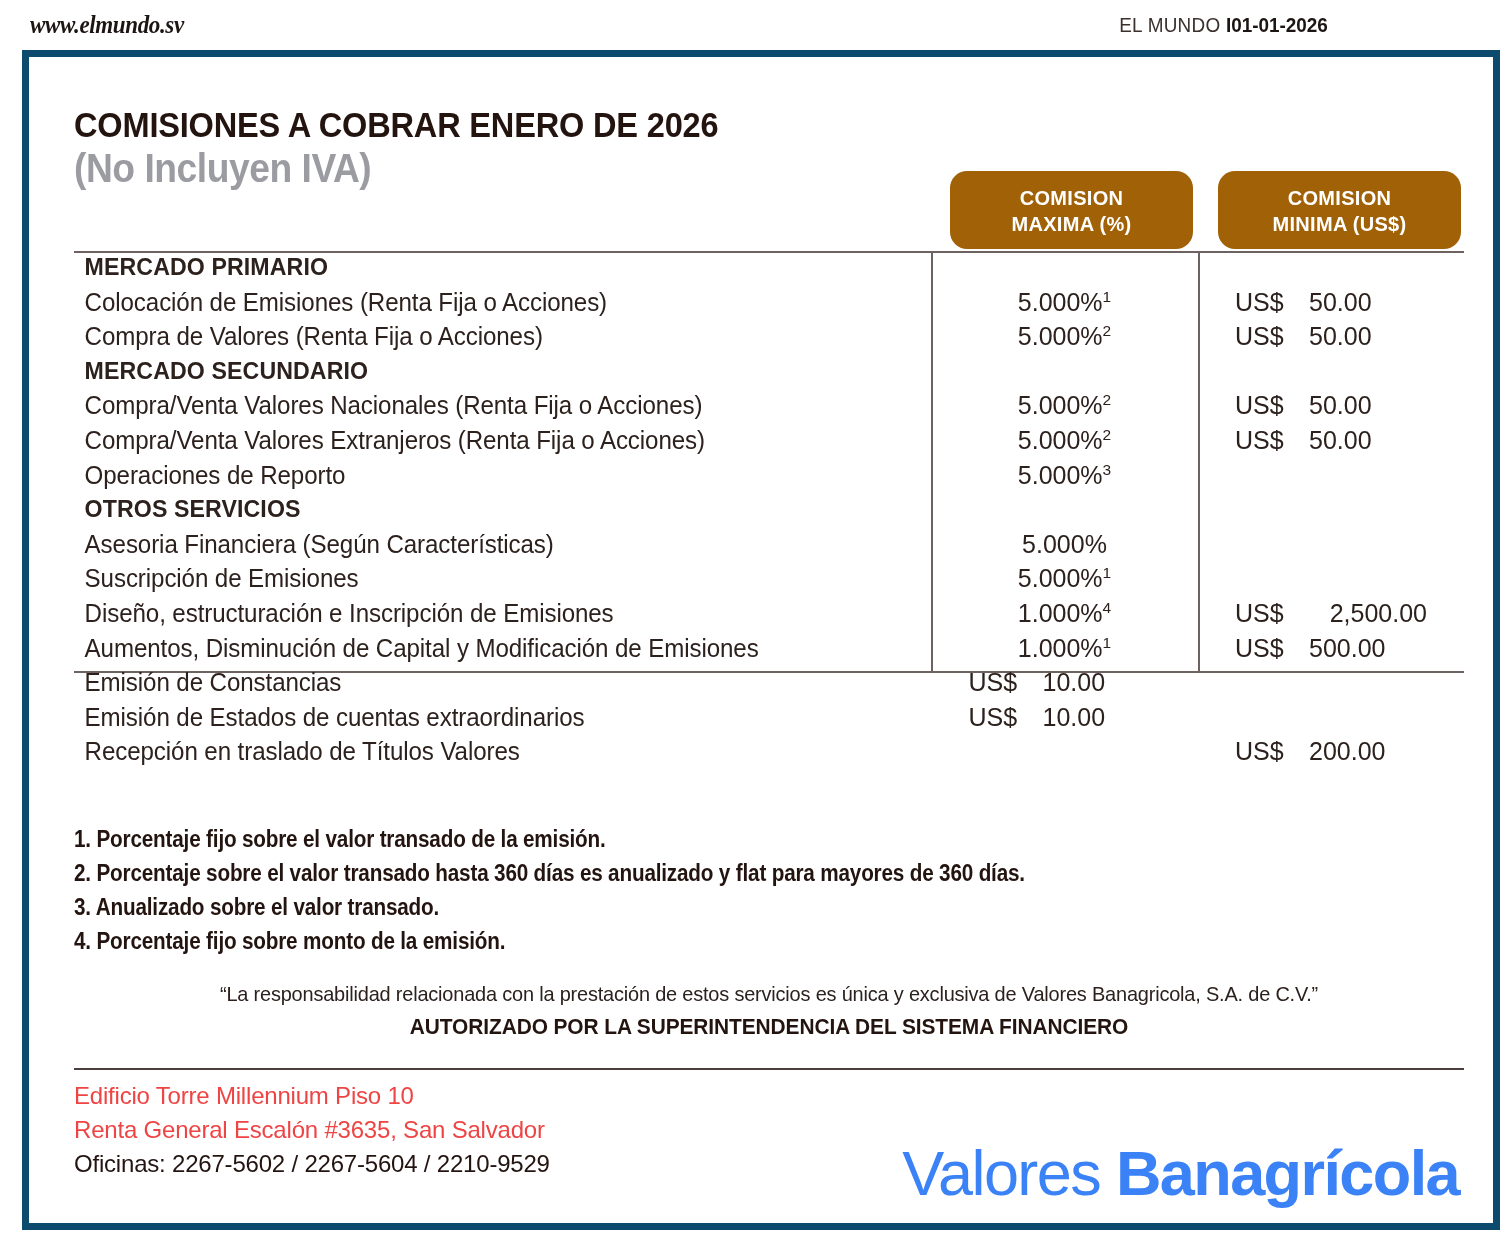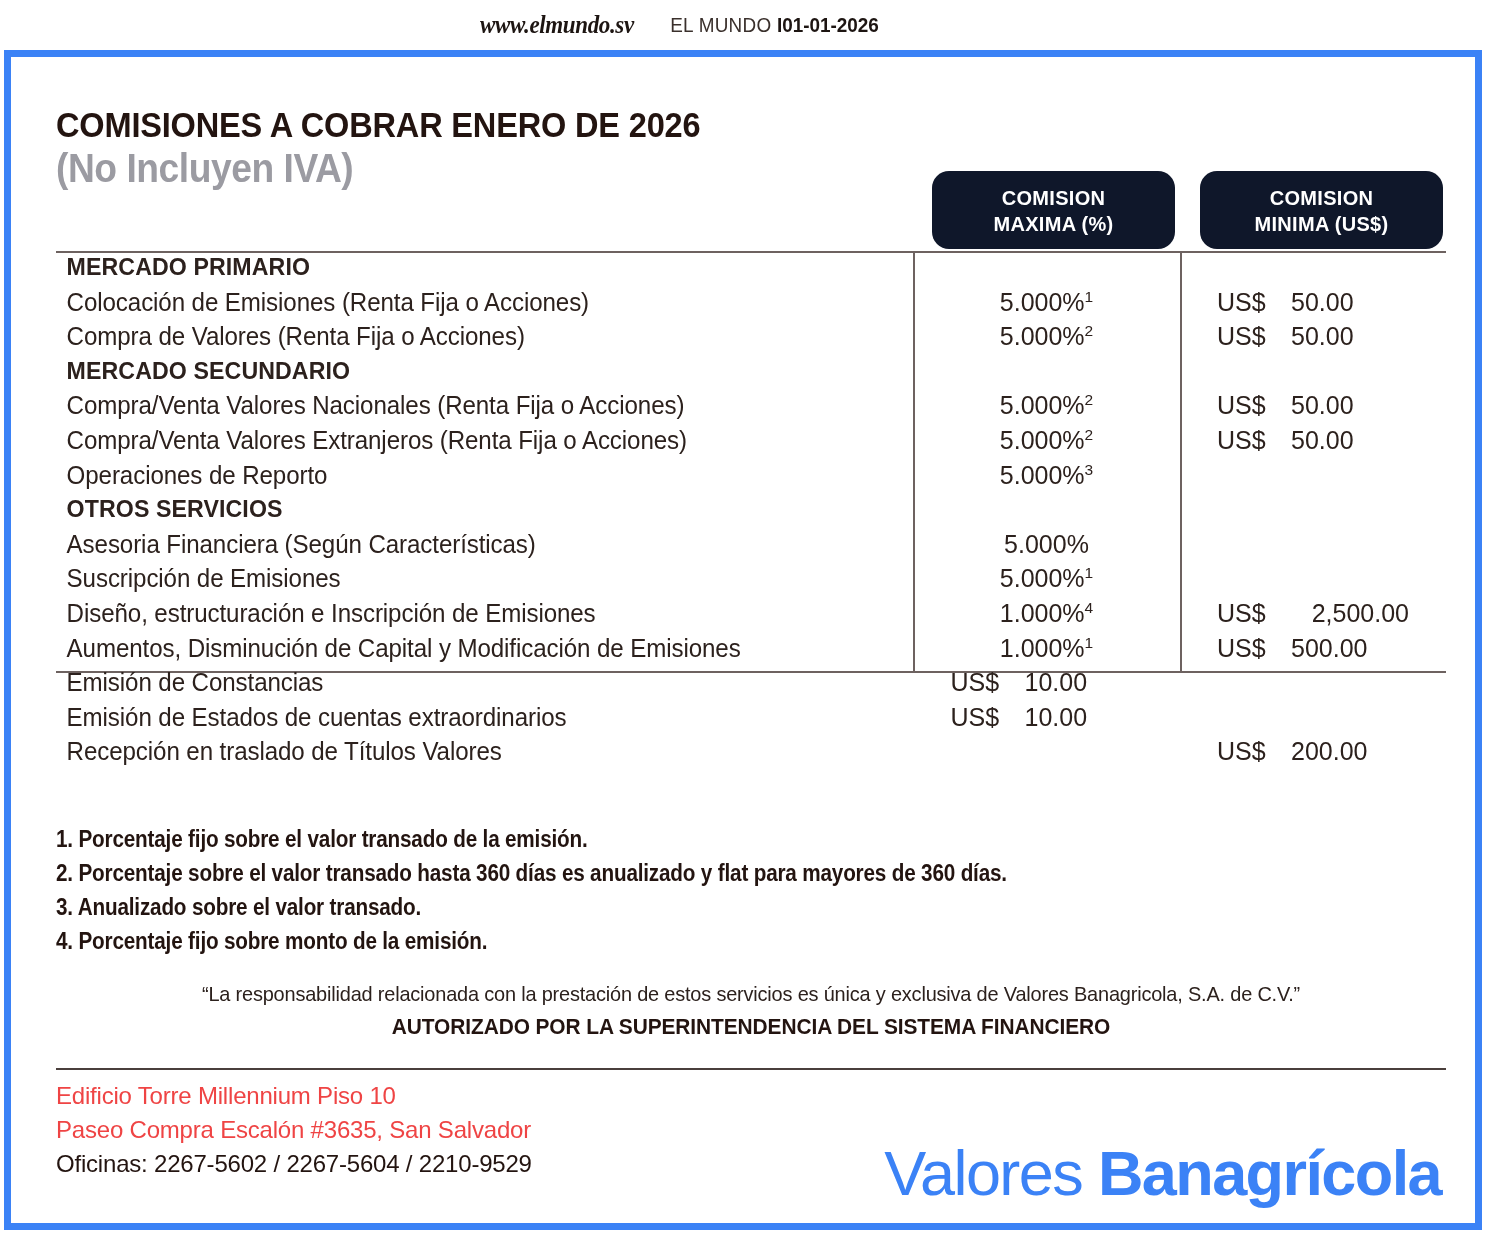--- a/index.html
+++ b/index.html
@@ -17,21 +17,21 @@
     position: relative;
   }
 
   
   .topbar {
     position: absolute;
     left: 0; top: 0;
     width: 1356px; height: 50px;
     display: flex;
     align-items: center;
-    justify-content: center;
+    justify-content: space-between;
     padding: 0 28px 0 30px;
     box-sizing: border-box;
   }
   .site-url {
     font-family: "Liberation Serif", serif;
     font-style: italic;
     font-weight: bold;
     font-size: 25px;
     letter-spacing: -0.4px;
     color: #1d1512;
@@ -45,25 +45,25 @@
     letter-spacing: 0.3px;
     white-space: nowrap;
     transform: scaleX(0.9);
     transform-origin: right center;
   }
   .masthead .bold { font-weight: bold; color:#1d1512; letter-spacing:0px;}
 
   
   .frame {
     position: absolute;
-    left: 4px;
+    left: 22px;
     top: 50px;
     width: 1478px;
     height: 1180px;
-    border: 7px solid #3b82f6;
+    border: 7px solid #0c4a6e;
     background: #ffffff;
     box-sizing: border-box;
   }
   .inner {
     position: absolute;
     left: 0; top: 0;
     width: 100%; height: 100%;
     padding: 0;
     box-sizing: border-box;
   }
@@ -93,21 +93,21 @@
     transform: scaleX(0.93);
     transform-origin: left center;
     white-space: nowrap;
     line-height: 1.1;
     margin-top: 2px;
   }
 
   
   .pill {
     position: absolute;
-    background: #0f172a;
+    background: #a16207;
     border-radius: 17px;
     color: #ffffff;
     font-weight: bold;
     font-size: 20px;
     text-align: center;
     line-height: 1.32;
     padding-top: 14px;
     box-sizing: border-box;
     letter-spacing: 0.3px;
   }
@@ -395,21 +395,21 @@
 
     <div class="disclaimer">
       <div class="disc-quote">“La responsabilidad relacionada con la prestación de estos servicios es única y exclusiva de Valores Banagricola, S.A. de C.V.”</div>
       <div class="disc-auth">AUTORIZADO POR LA SUPERINTENDENCIA DEL SISTEMA FINANCIERO</div>
     </div>
 
     <div class="rule"></div>
 
     <div class="footer-addr">
       <div class="addr-line">Edificio Torre Millennium Piso 10</div>
-      <div class="addr-line">Paseo Compra Escalón #3635, San Salvador</div>
+      <div class="addr-line">Renta General Escalón #3635, San Salvador</div>
       <div class="addr-line bold">Oficinas: 2267-5602 / 2267-5604 / 2210-9529</div>
     </div>
 
     <div class="brand">
       <span class="b1">Valores </span><span class="b2">Banagrícola</span>
     </div>
 
   </div>
 </div>
 

